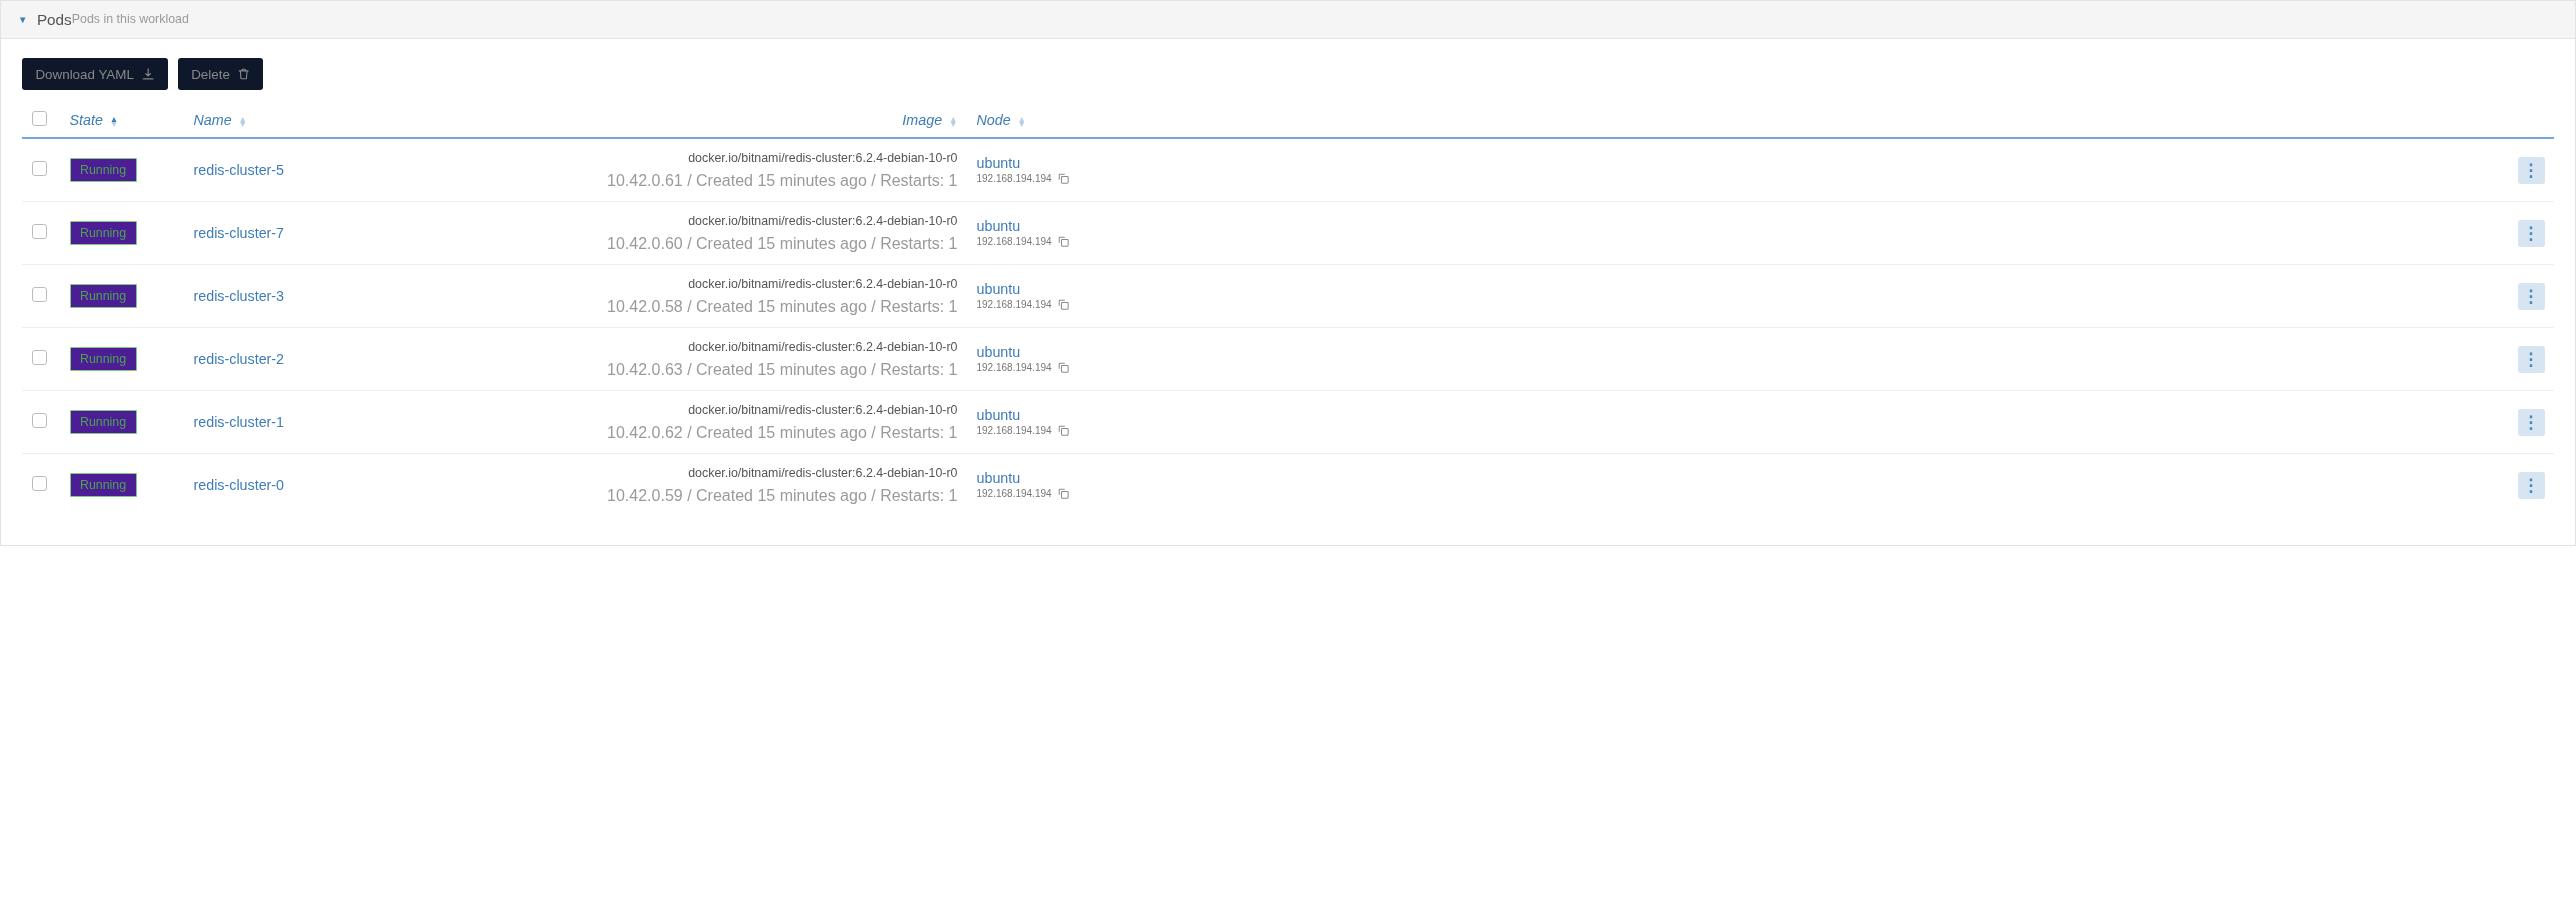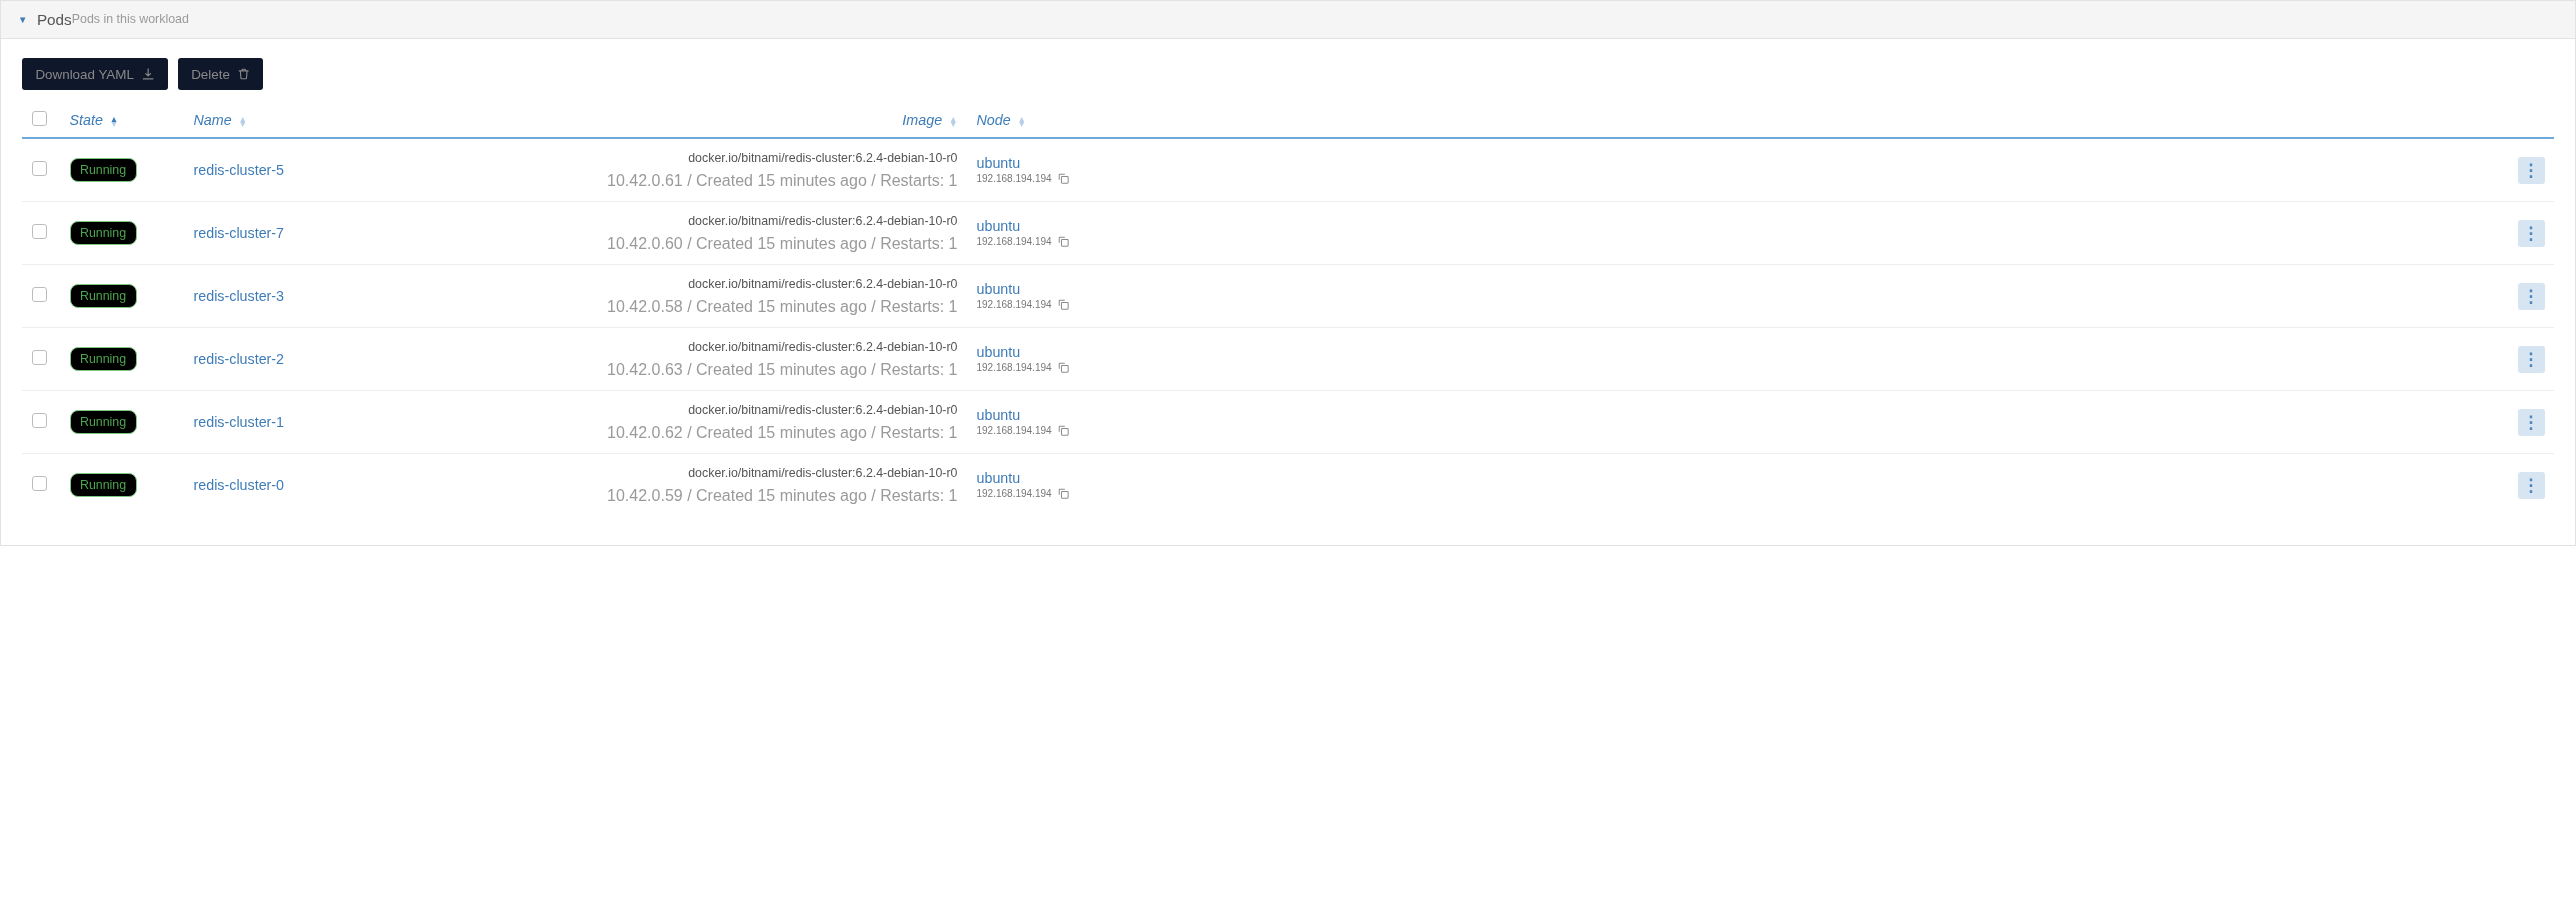--- a/index.html
+++ b/index.html
@@ -113,23 +113,23 @@
       line-height: 0.5;
       font-size: 8.6px;
       color: #b7cfe6;
       vertical-align: middle;
     }
     .sort-icon .up { color: #3e7cb8; }
     .state-badge {
       display: inline-block;
       padding: 3.8px 9.5px;
       border: 1px solid #7dc97f;
-      background: #000000;
+      background: #4c1d95;
       color: #4ba54e;
-      border-radius: 8px;
+      border-radius: 1px;
       font-size: 12.4px;
     }
     .link {
       color: #3e7cb8;
       font-size: 14.3px;
       text-decoration: none;
       cursor: pointer;
     }
     .image-primary {
       color: #555;

